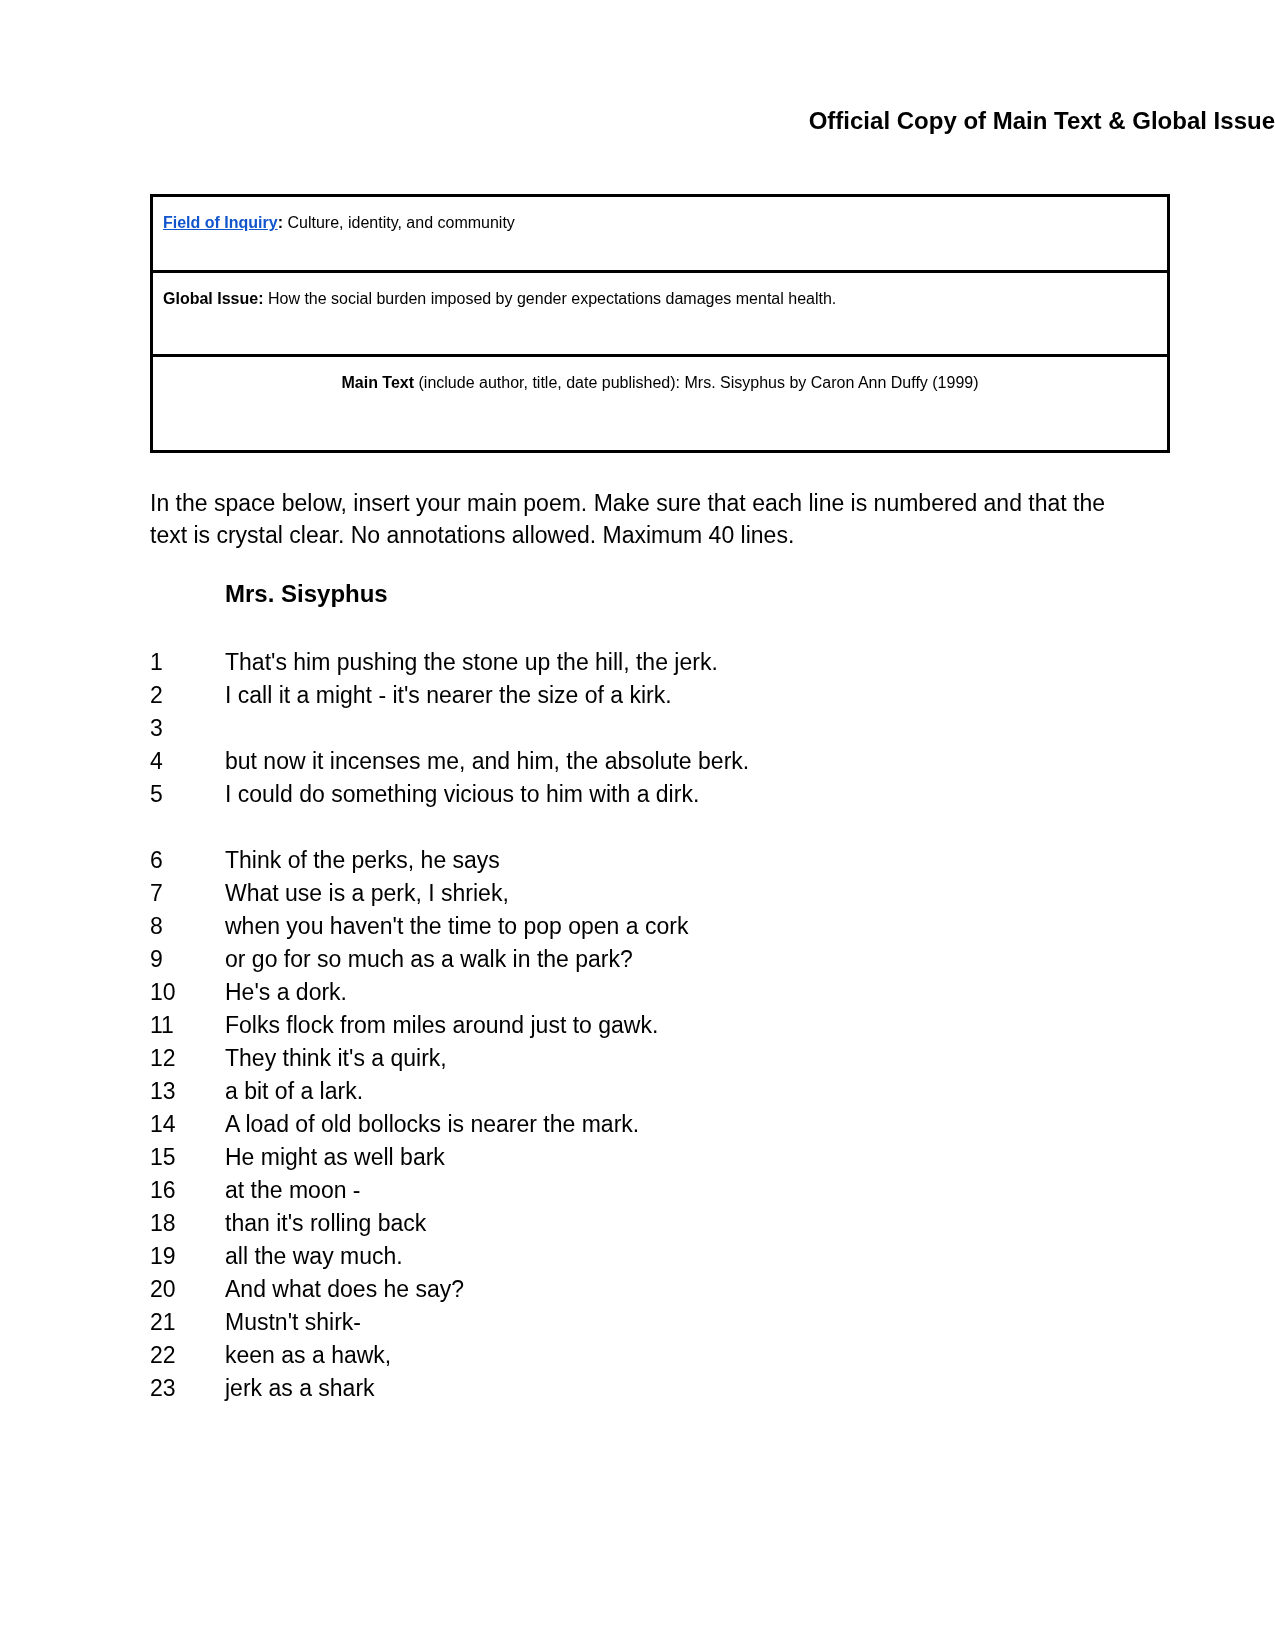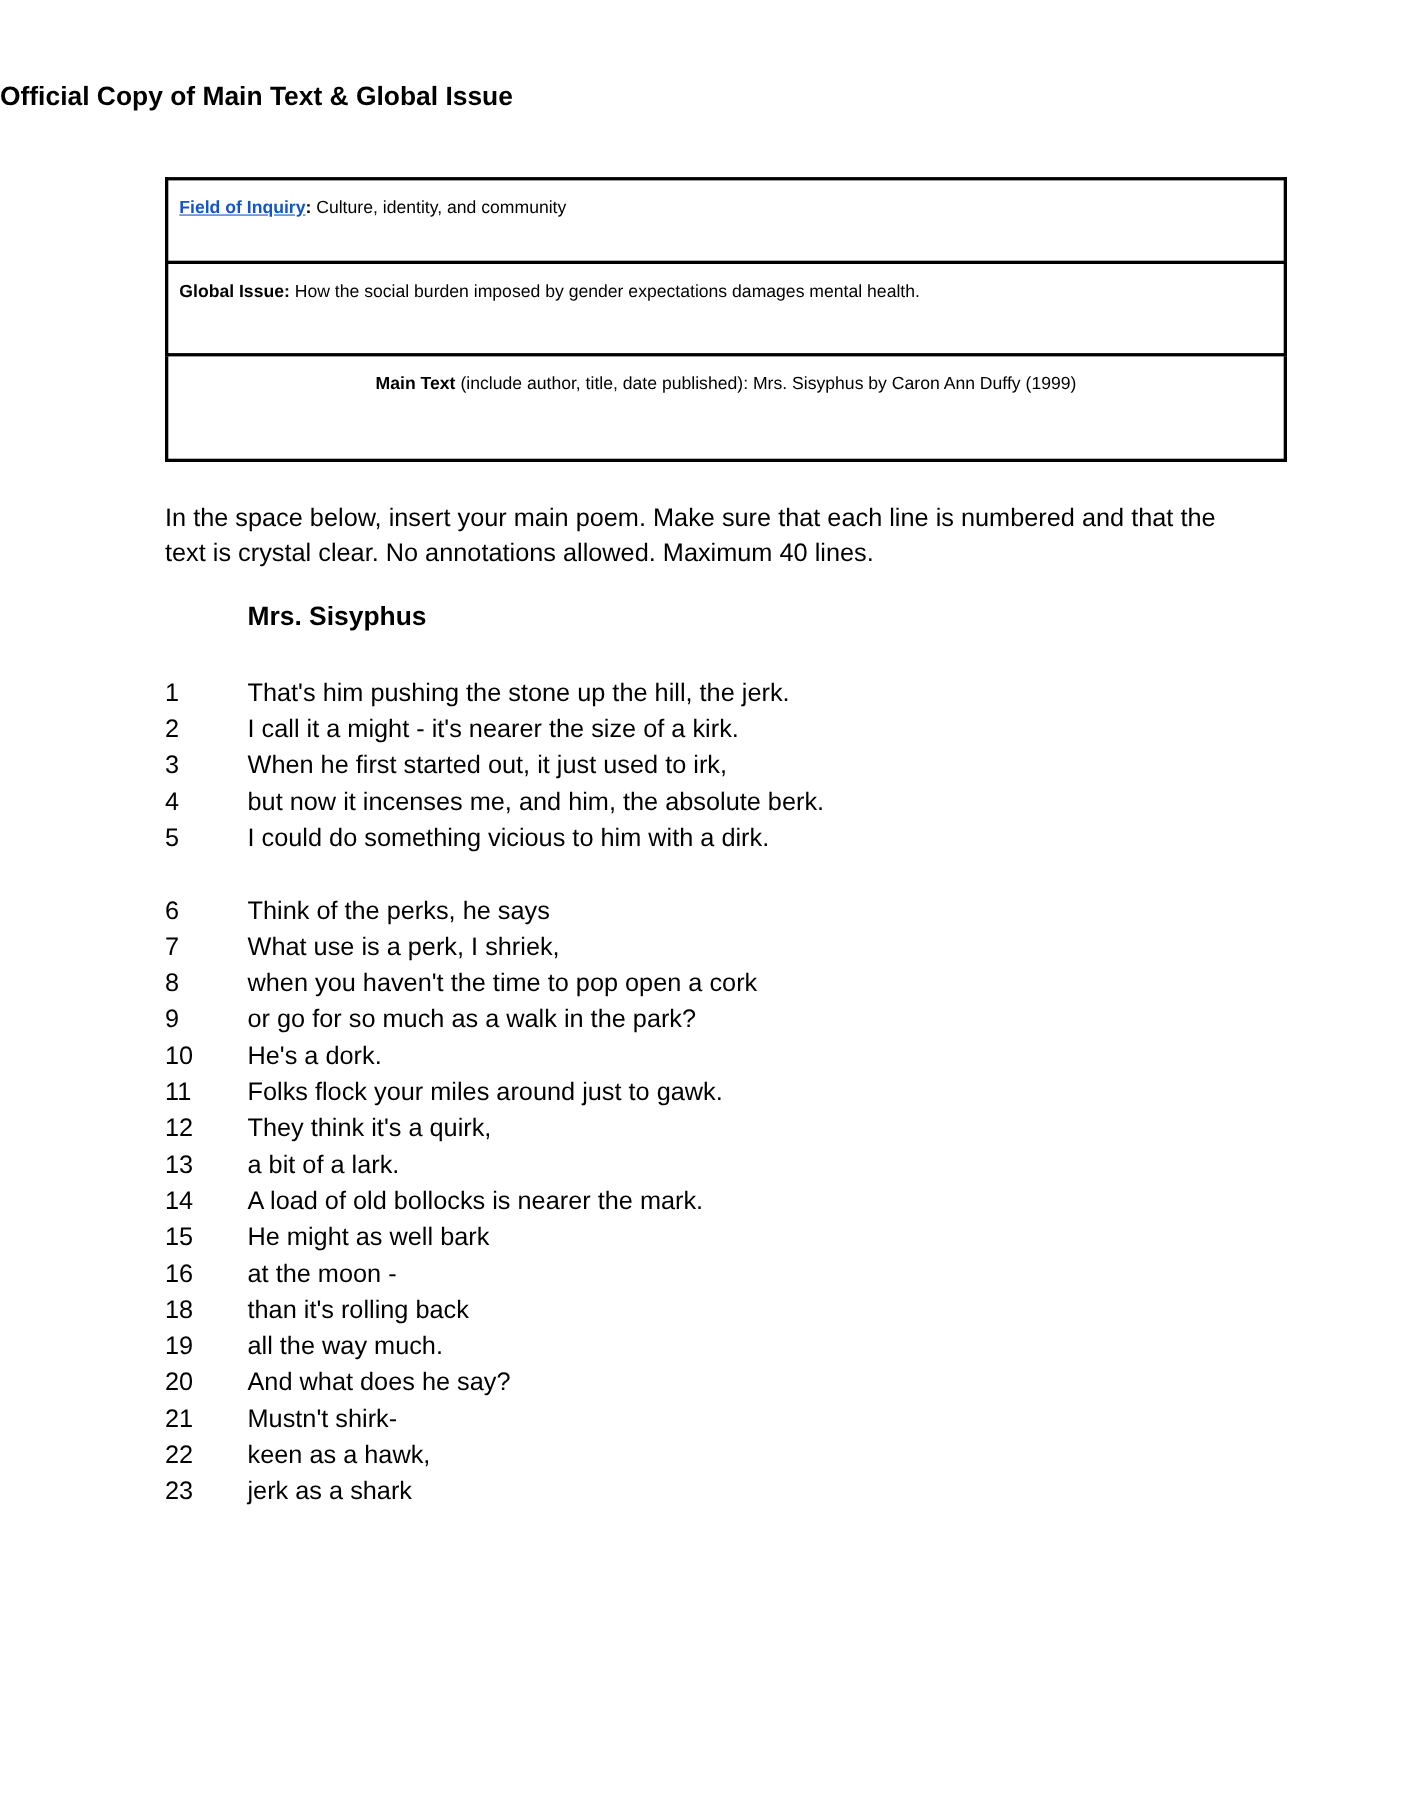--- a/index.html
+++ b/index.html
@@ -6,22 +6,22 @@
   .page {
     position: relative;
     width: 1275px;
     height: 1650px;
     background: #ffffff;
     color: #000000;
     font-family: "Liberation Sans", "DejaVu Sans", sans-serif;
     overflow: hidden;
   }
   .doc-title {
-    padding-top: 71px;
-    text-align: left;
+    padding-top: 104px;
+    text-align: right;
     font-size: 24px;
     line-height: 33px;
     font-weight: bold;
   }
   table.info-table {
     margin: 57px 0 0 150px;
     width: 1020px;
     border-collapse: collapse;
     table-layout: fixed;
     font-size: 16px;
@@ -104,21 +104,20 @@
       <div class="poem-line">
           <span class="ln">1</span>
           <span class="lt">That's him pushing the stone up the hill, the jerk.</span>
         </div>
       <div class="poem-line">
           <span class="ln">2</span>
           <span class="lt">I call it a might - it's nearer the size of a kirk.</span>
         </div>
       <div class="poem-line">
           <span class="ln">3</span>
-          <span class="lt">When he first started out, it just used to irk,</span>
         </div>
       <div class="poem-line">
           <span class="ln">4</span>
           <span class="lt">but now it incenses me, and him, the absolute berk.</span>
         </div>
       <div class="poem-line">
           <span class="ln">5</span>
           <span class="lt">I could do something vicious to him with a dirk.</span>
         </div>
     </div>
@@ -138,21 +137,21 @@
       <div class="poem-line">
           <span class="ln">9</span>
           <span class="lt">or go for so much as a walk in the park?</span>
         </div>
       <div class="poem-line">
           <span class="ln">10</span>
           <span class="lt">He's a dork.</span>
         </div>
       <div class="poem-line">
           <span class="ln">11</span>
-          <span class="lt">Folks flock your miles around just to gawk.</span>
+          <span class="lt">Folks flock from miles around just to gawk.</span>
         </div>
       <div class="poem-line">
           <span class="ln">12</span>
           <span class="lt">They think it's a quirk,</span>
         </div>
       <div class="poem-line">
           <span class="ln">13</span>
           <span class="lt">a bit of a lark.</span>
         </div>
       <div class="poem-line">

